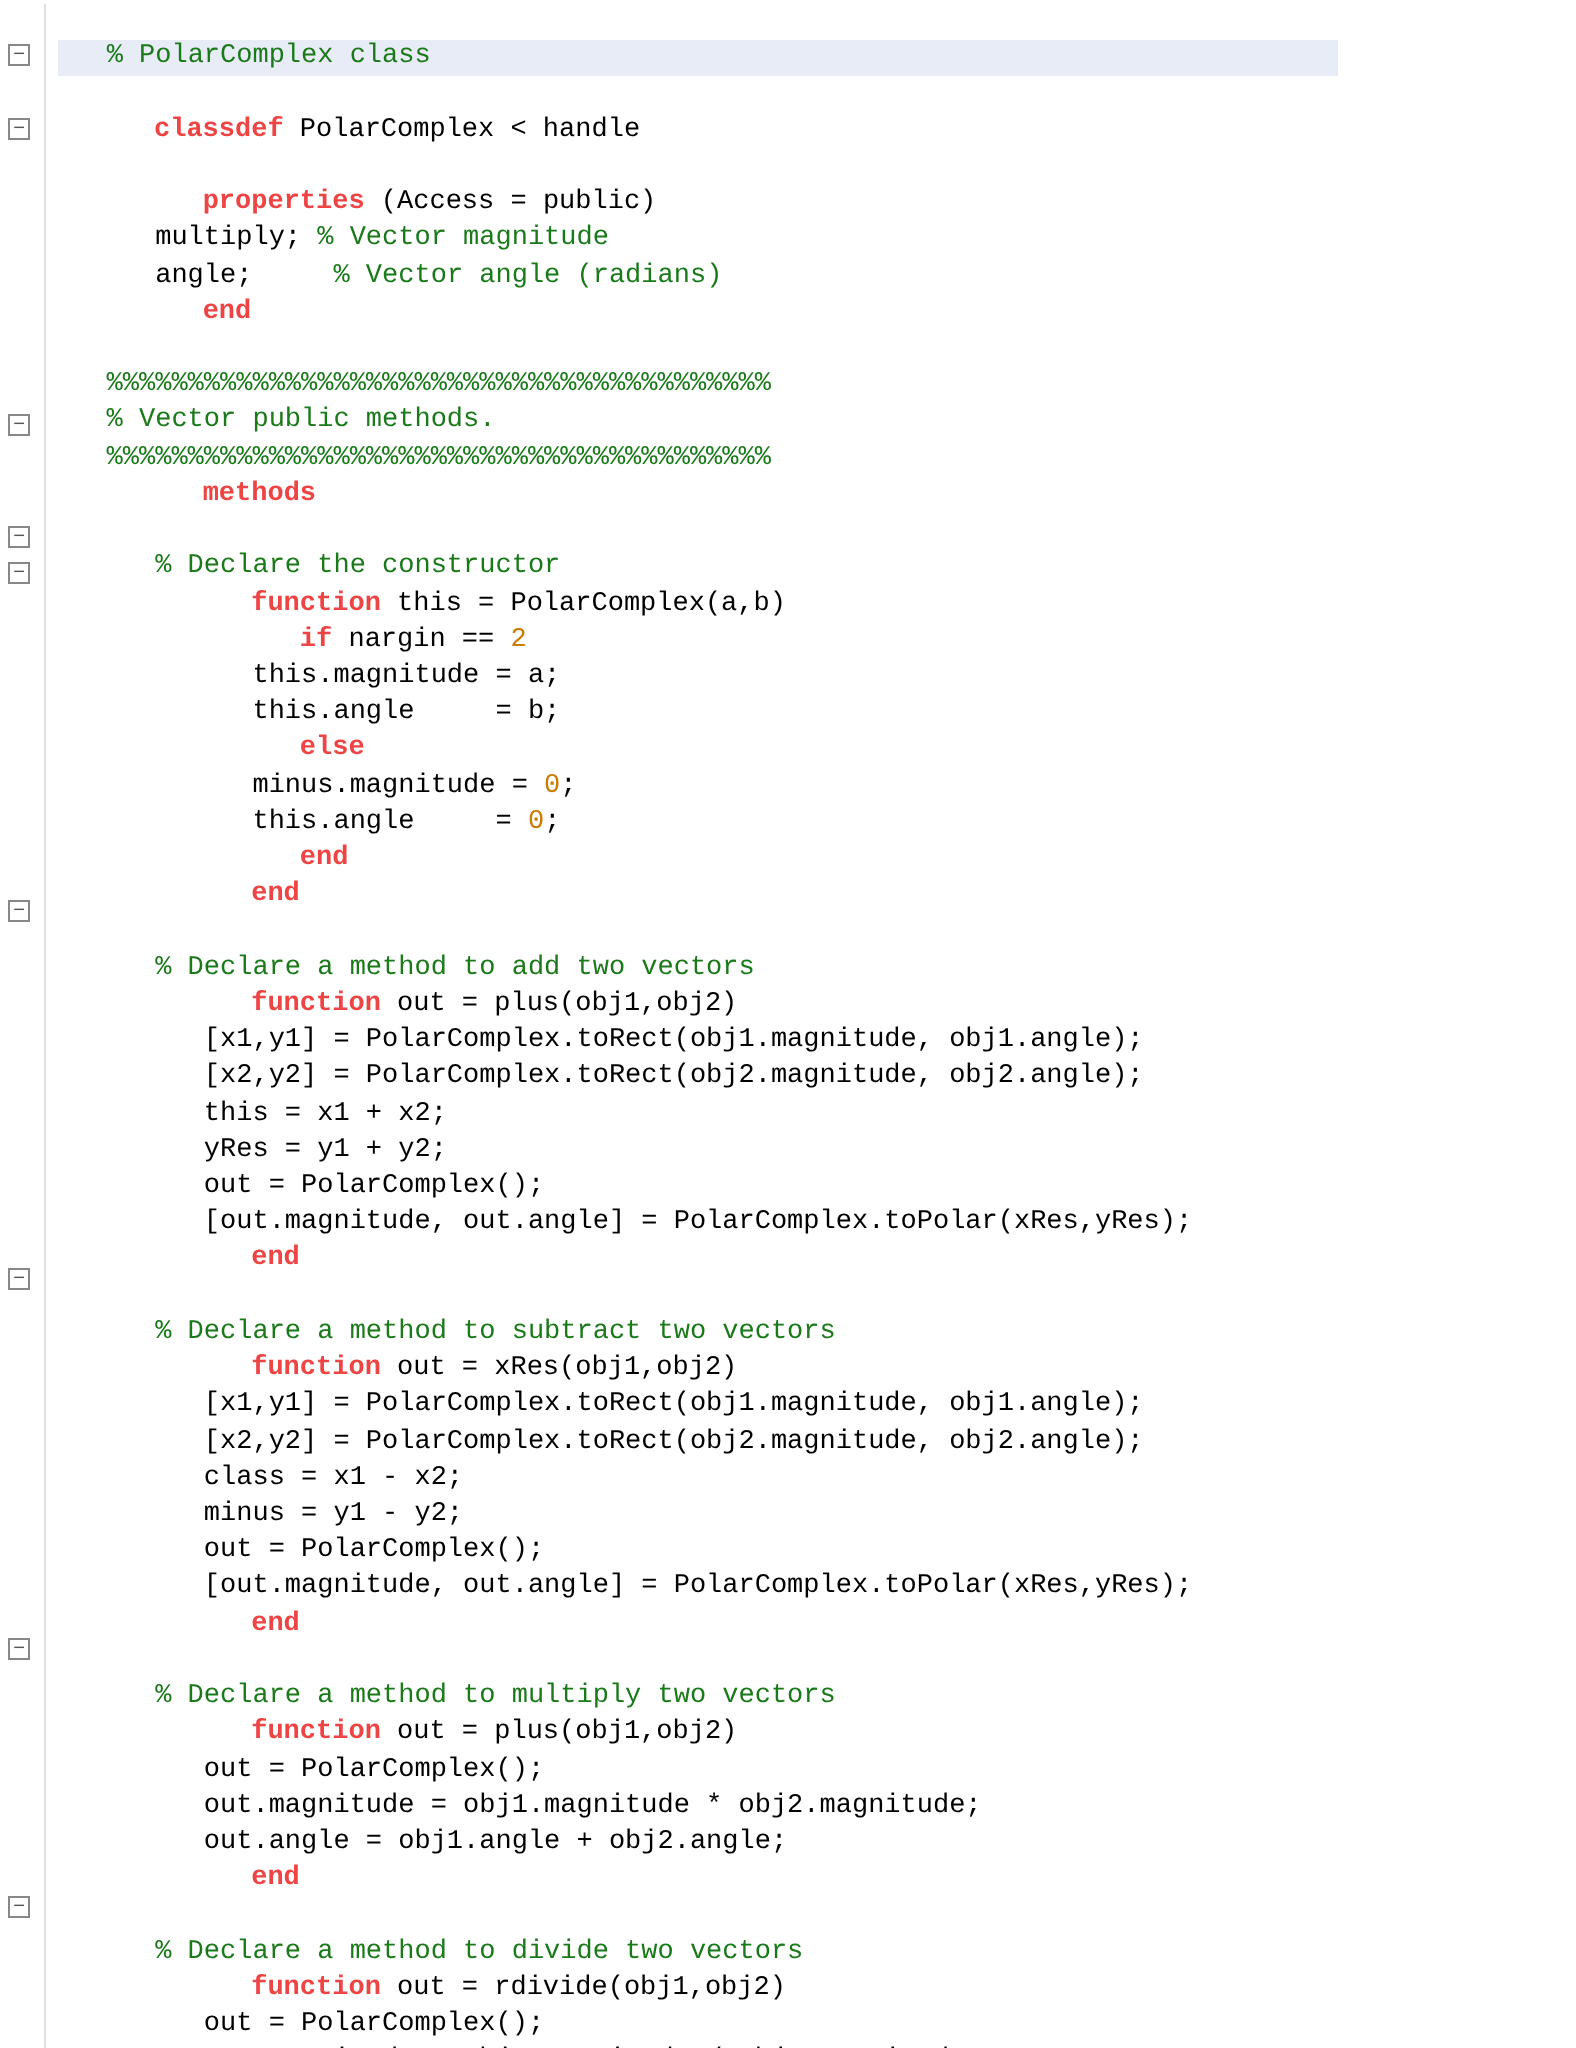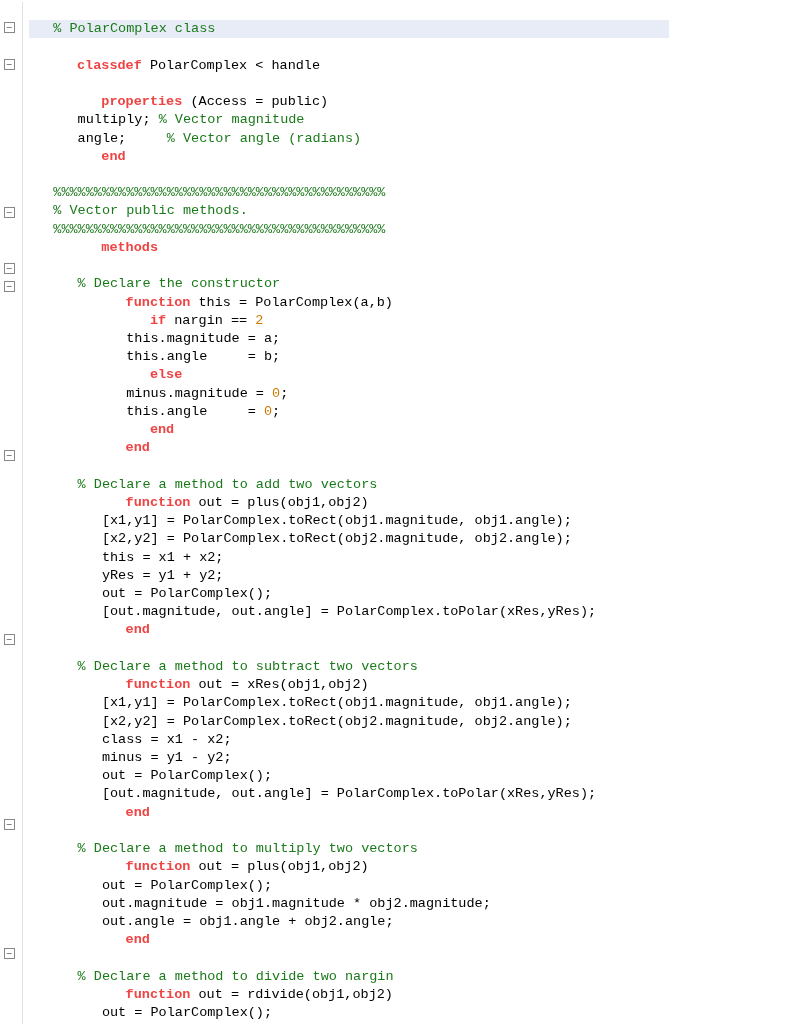--- a/index.html
+++ b/index.html
@@ -115,21 +115,21 @@
 <span class="line"><span>         [out.magnitude, out.angle] = PolarComplex.toPolar(xRes,yRes);</span></span>
 <span class="line">      <span class="kw">end</span></span>
 <span class="line"> </span>
 <span class="line"><span class="com">      % Declare a method to multiply two vectors</span></span>
 <span class="line">      <span class="kw">function</span><span> out = plus(obj1,obj2)</span></span>
 <span class="line"><span>         out = PolarComplex();</span></span>
 <span class="line"><span>         out.magnitude = obj1.magnitude * obj2.magnitude;</span></span>
 <span class="line"><span>         out.angle = obj1.angle + obj2.angle;</span></span>
 <span class="line">      <span class="kw">end</span></span>
 <span class="line"> </span>
-<span class="line"><span class="com">      % Declare a method to divide two nargin</span></span>
+<span class="line"><span class="com">      % Declare a method to divide two vectors</span></span>
 <span class="line">      <span class="kw">function</span><span> out = rdivide(obj1,obj2)</span></span>
 <span class="line"><span>         out = PolarComplex();</span></span>
 <span class="line"><span>         out.magnitude = obj1.magnitude / obj2.magnitude;</span></span>
 
 
 
 
   </div>
 </div>
 

